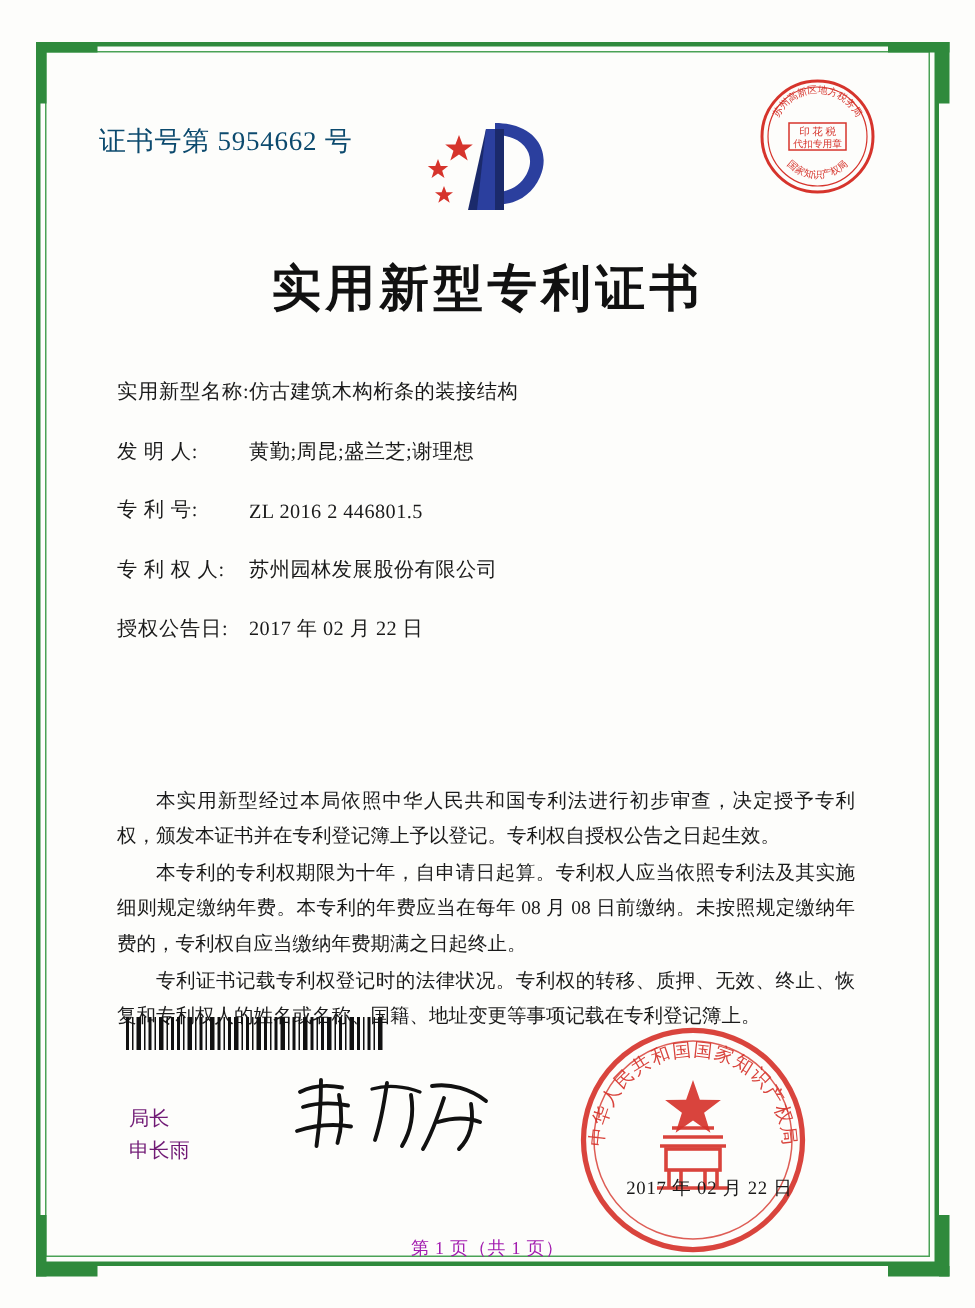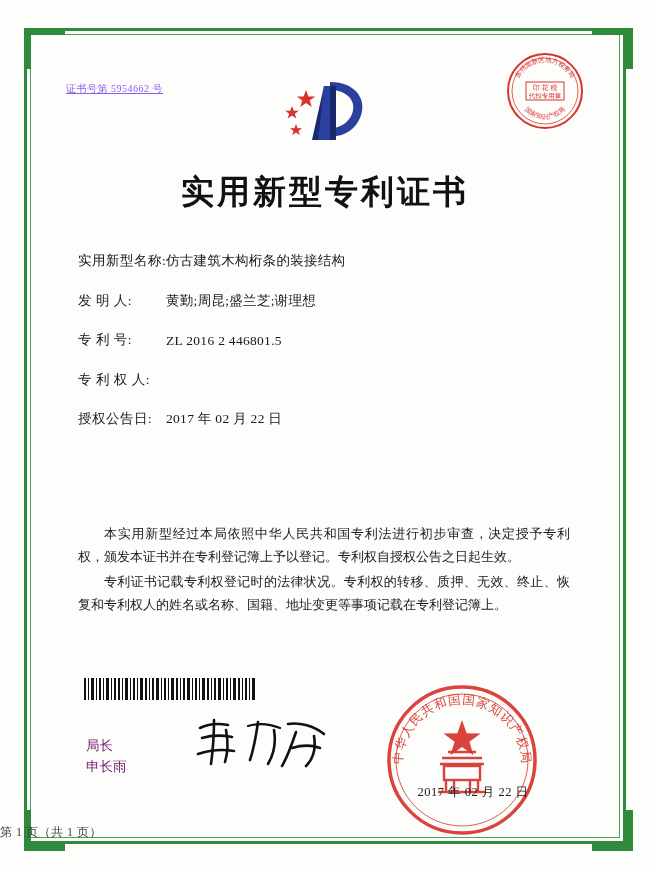--- a/index.html
+++ b/index.html
@@ -49,25 +49,24 @@
   }
   .corner-tl { left: 24px;  top: 28px;  border-left-width: 7px; border-top-width: 7px; }
   .corner-tr { left: 592px; top: 28px;  border-right-width: 7px; border-top-width: 7px; }
   .corner-bl { left: 24px;  top: 810px; border-left-width: 7px; border-bottom-width: 7px; }
   .corner-br { left: 592px; top: 810px; border-right-width: 7px; border-bottom-width: 7px; }
 
   
   .cert-number {
     position: absolute;
     left: 66px; top: 82px;
-    font-size: 10px;
+    font-size: 18px;
     letter-spacing: 0.5px;
-    color: #8b5cf6;
+    color: #0c4a6e;
     white-space: nowrap;
-    text-decoration: underline;
   }
 
   
   .logo {
     position: absolute;
     left: 272px; top: 74px;
     width: 110px;
     height: 80px;
   }
   .logo svg { display: block; }
@@ -174,23 +173,23 @@
     font-size: 12.5px;
     color: #1a1a1a;
     letter-spacing: 0.5px;
   }
 
   
   .footer {
     position: absolute;
     left: 0; top: 824px;
     width: 650px;
-    text-align: left;
+    text-align: center;
     font-size: 12px;
-    color: #404040;
+    color: #a21caf;
     letter-spacing: 0.5px;
   }
 </style>
 </head>
 <body>
 
 <div class="page">
 
   <div class="frame-outer"></div>
   <div class="frame-inner"></div>
@@ -245,29 +244,31 @@
     <div class="field-row">
       <span class="field-label">发 明 人:</span>
       <span class="field-value">黄勤;周昆;盛兰芝;谢理想</span>
     </div>
     <div class="field-row">
       <span class="field-label">专 利 号:</span>
       <span class="field-value">ZL 2016 2 446801.5</span>
     </div>
     <div class="field-row">
       <span class="field-label">专 利 权 人:</span>
+      <span class="field-value">苏州园林发展股份有限公司</span>
     </div>
     <div class="field-row">
       <span class="field-label">授权公告日:</span>
       <span class="field-value">2017 年 02 月 22 日</span>
     </div>
   </div>
 
   <div class="body-text">
     <p>本实用新型经过本局依照中华人民共和国专利法进行初步审查，决定授予专利权，颁发本证书并在专利登记簿上予以登记。专利权自授权公告之日起生效。</p>
+    <p>本专利的专利权期限为十年，自申请日起算。专利权人应当依照专利法及其实施细则规定缴纳年费。本专利的年费应当在每年 08 月 08 日前缴纳。未按照规定缴纳年费的，专利权自应当缴纳年费期满之日起终止。</p>
     <p>专利证书记载专利权登记时的法律状况。专利权的转移、质押、无效、终止、恢复和专利权人的姓名或名称、国籍、地址变更等事项记载在专利登记簿上。</p>
   </div>
 
   <div class="barcode">
     <svg width="172" height="22" viewBox="0 0 172 22">
       <g fill="#111">
         <rect x="0" y="0" width="2" height="22"></rect>
           <rect x="4" y="0" width="1" height="22"></rect>
         <rect x="7" y="0" width="3" height="22"></rect>
           <rect x="12" y="0" width="1" height="22"></rect>

